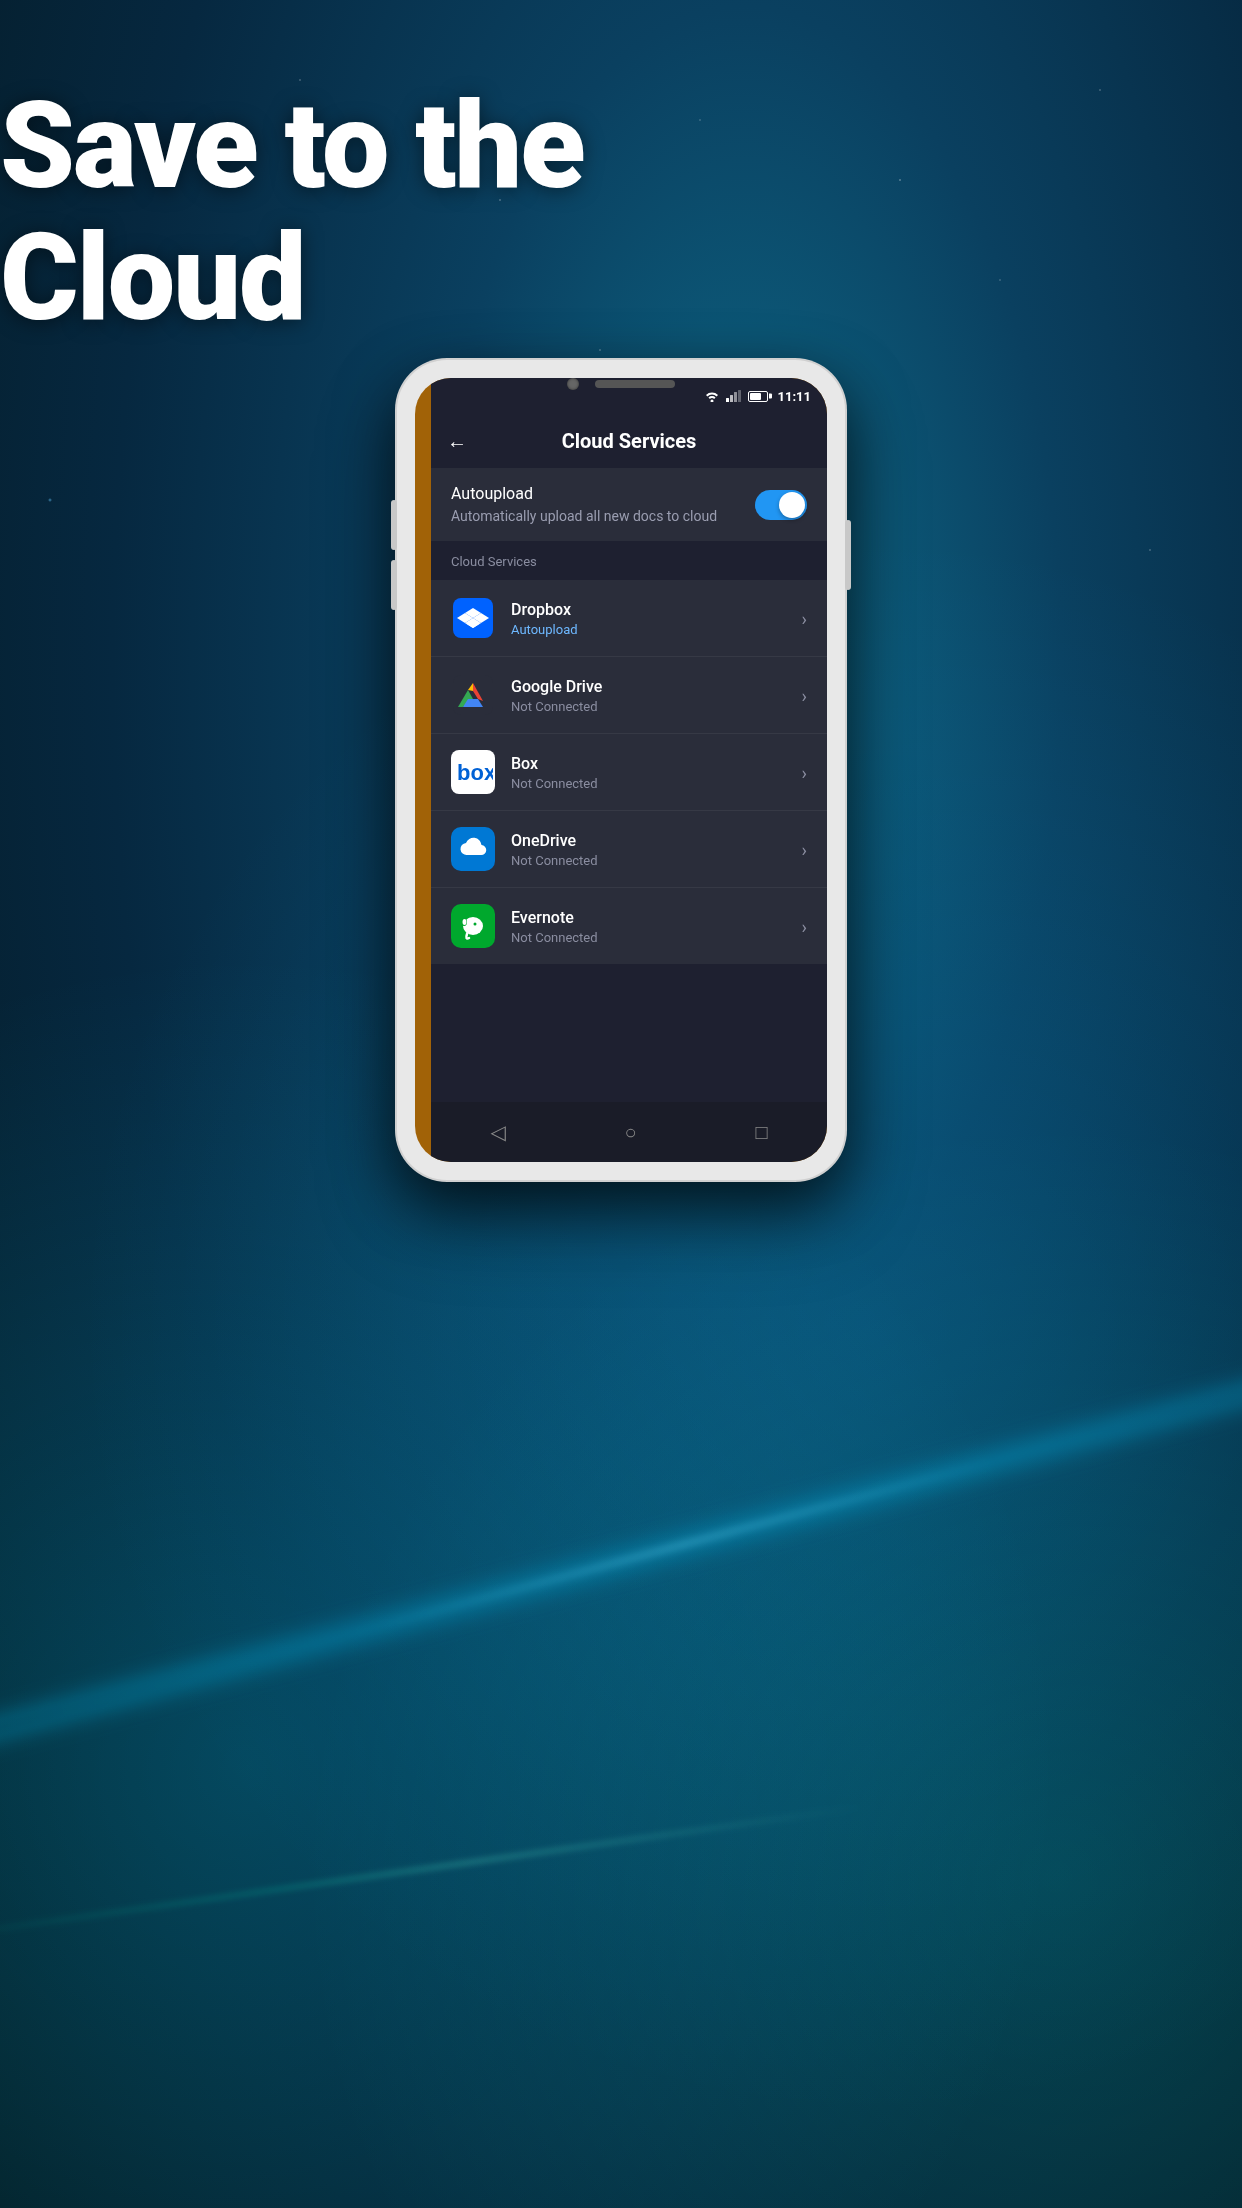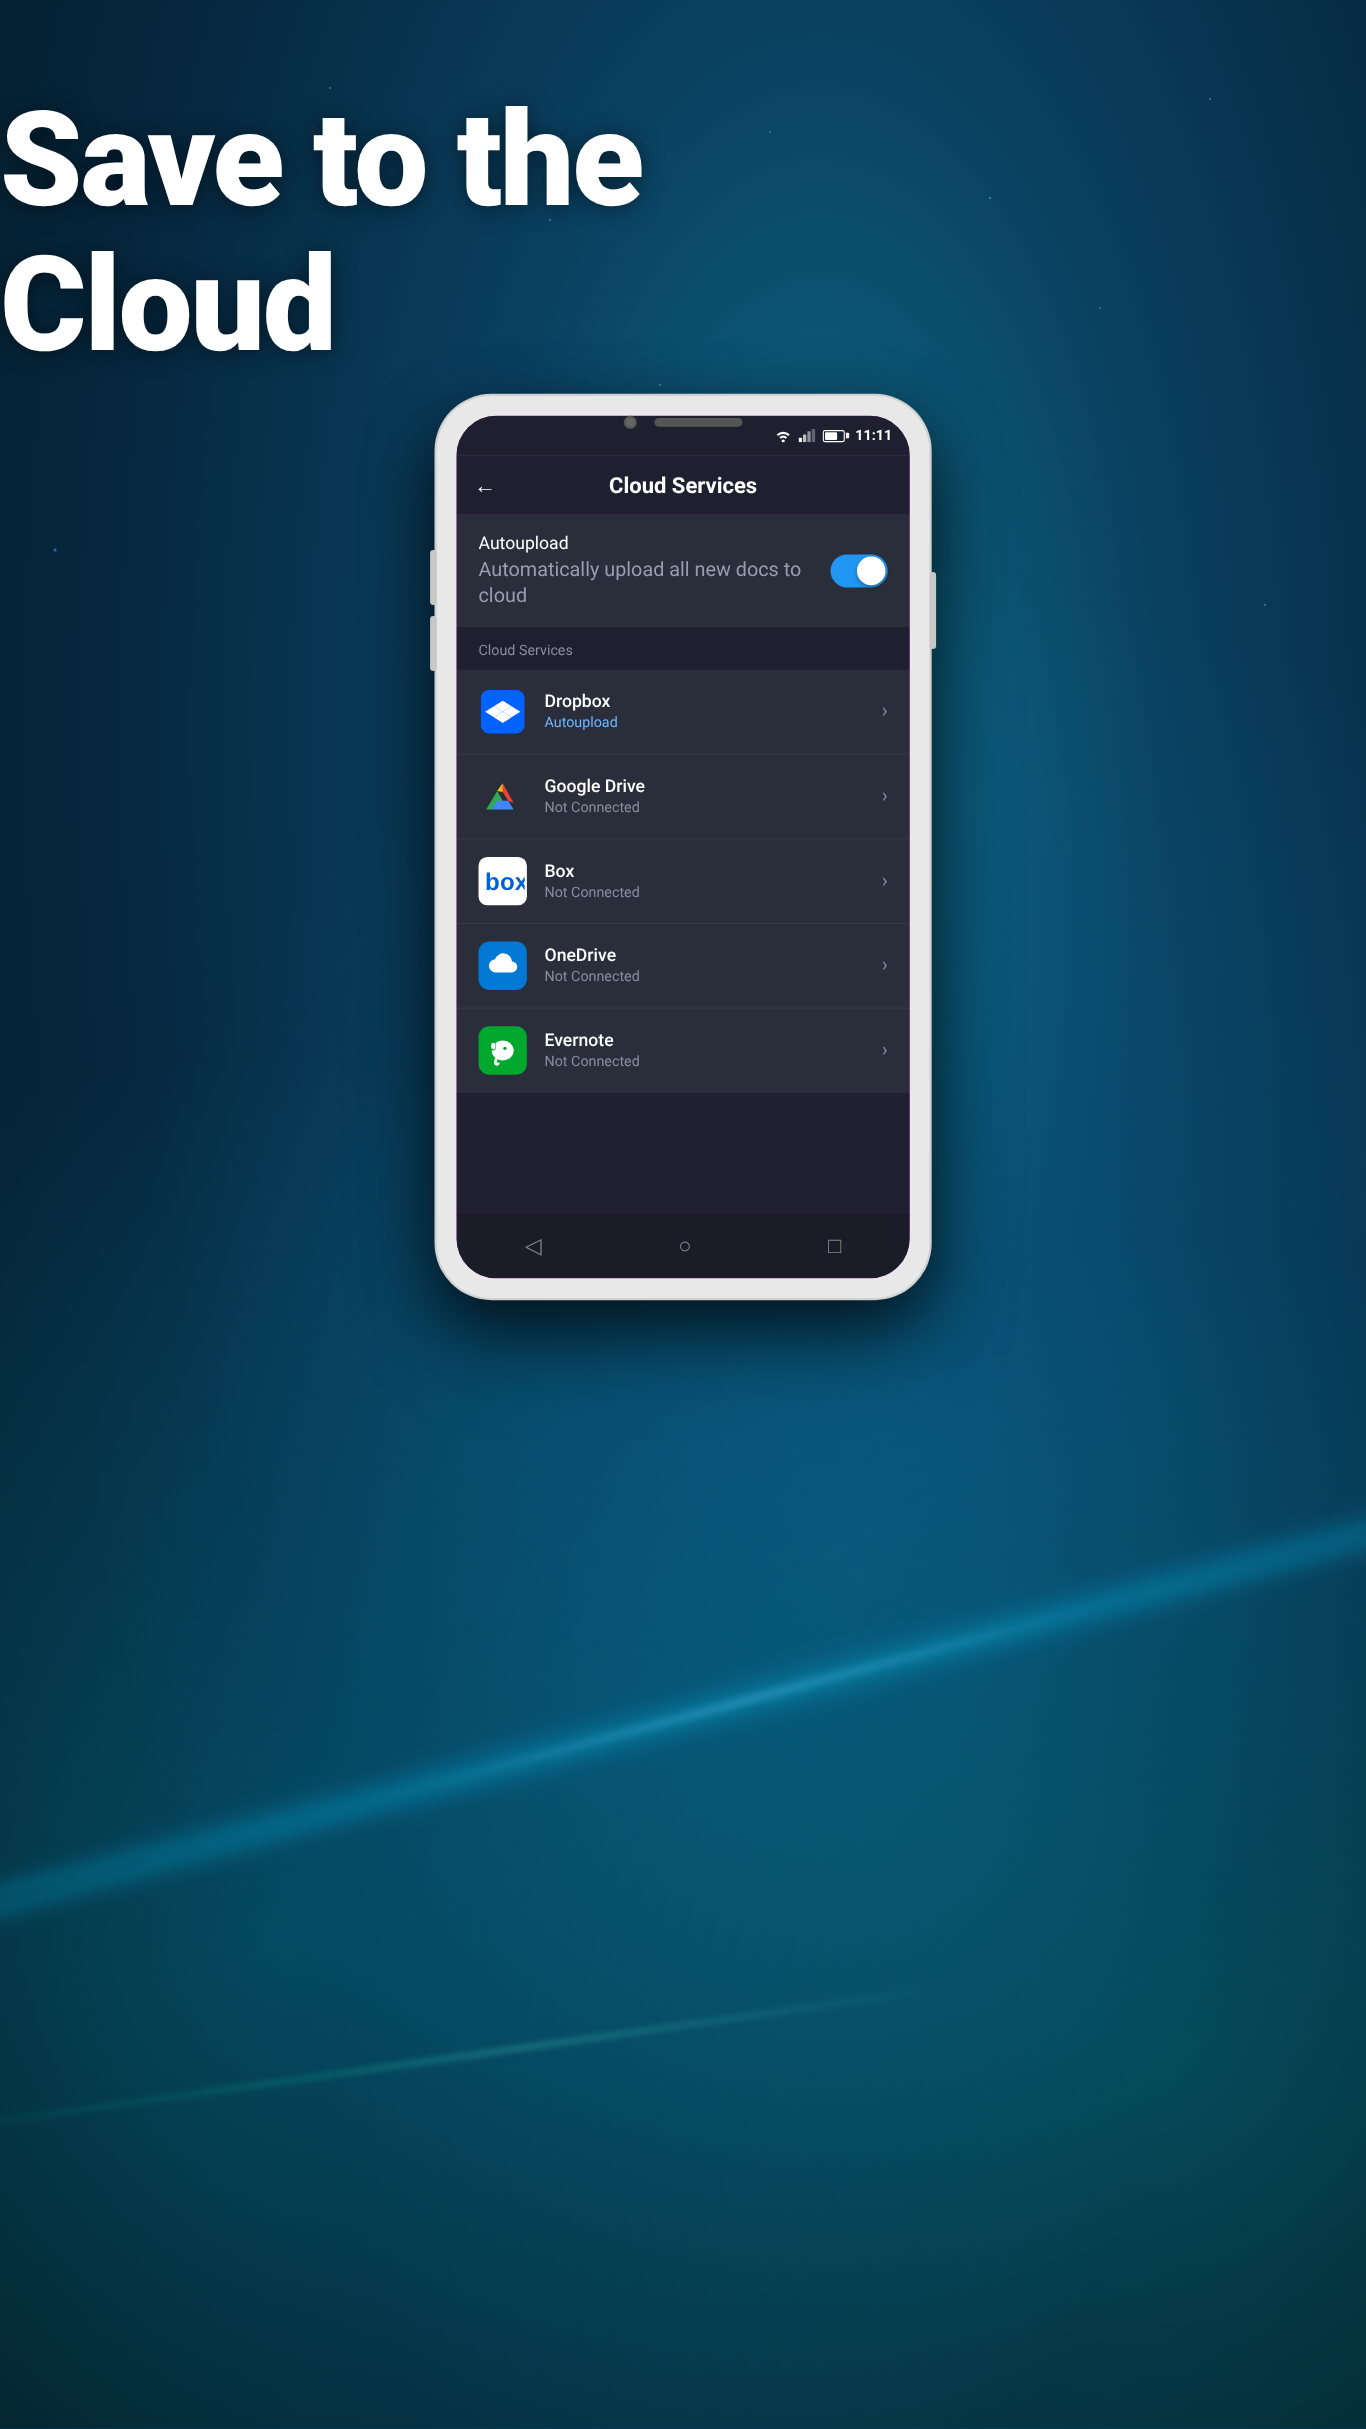--- a/index.html
+++ b/index.html
@@ -141,23 +141,24 @@
       background: #555;
       border-radius: 4px;
     }
 
     
     .phone-screen {
       width: 100%;
       height: 100%;
       border-radius: 36px;
       overflow: hidden;
-      background: #a21caf;
+      background: #a16207;
       display: flex;
       flex-direction: column;
+      padding-left: 16px;
     }
 
     
     .status-bar {
       background: #1e2030;
       height: 36px;
       display: flex;
       align-items: center;
       justify-content: flex-end;
       padding: 0 16px;
@@ -263,21 +264,21 @@
 
     .autoupload-title {
       color: white;
       font-size: 16px;
       font-weight: 400;
       margin-bottom: 4px;
     }
 
     .autoupload-desc {
       color: #9a9db0;
-      font-size: 18px;
+      font-size: 14px;
       line-height: 1.3;
     }
 
     
     .toggle {
       width: 52px;
       height: 30px;
       background: #2196F3;
       border-radius: 15px;
       position: relative;

